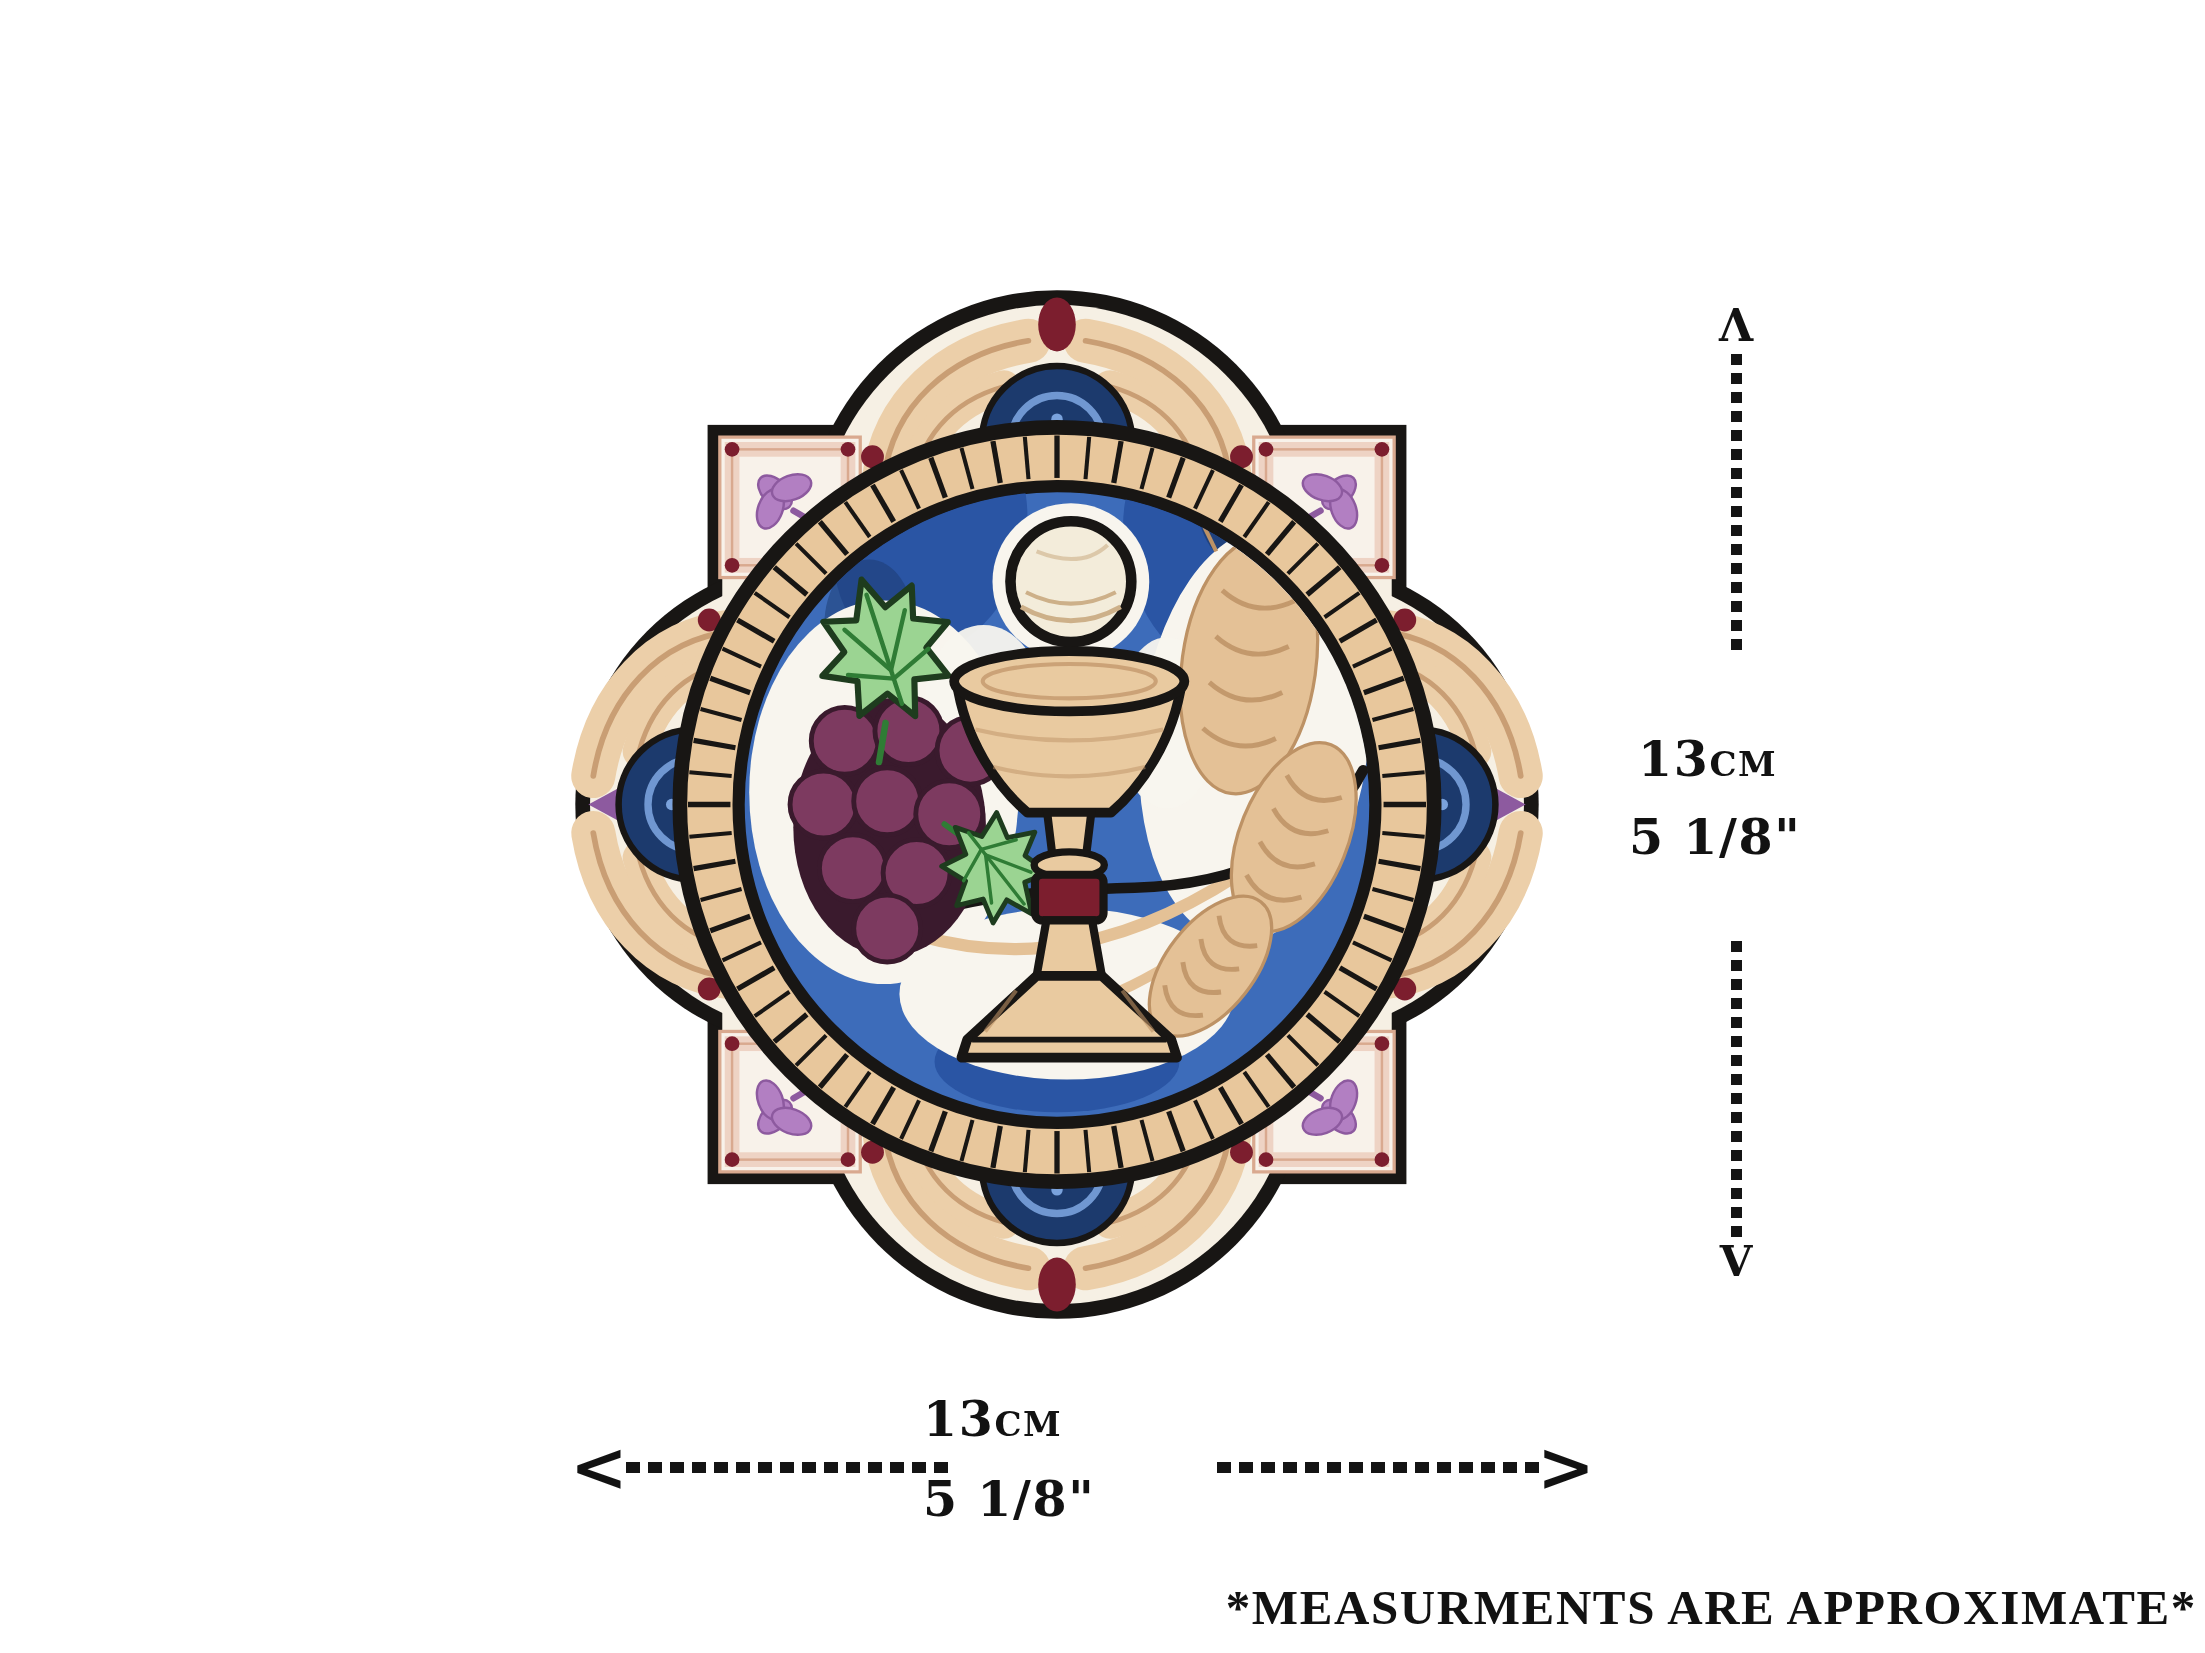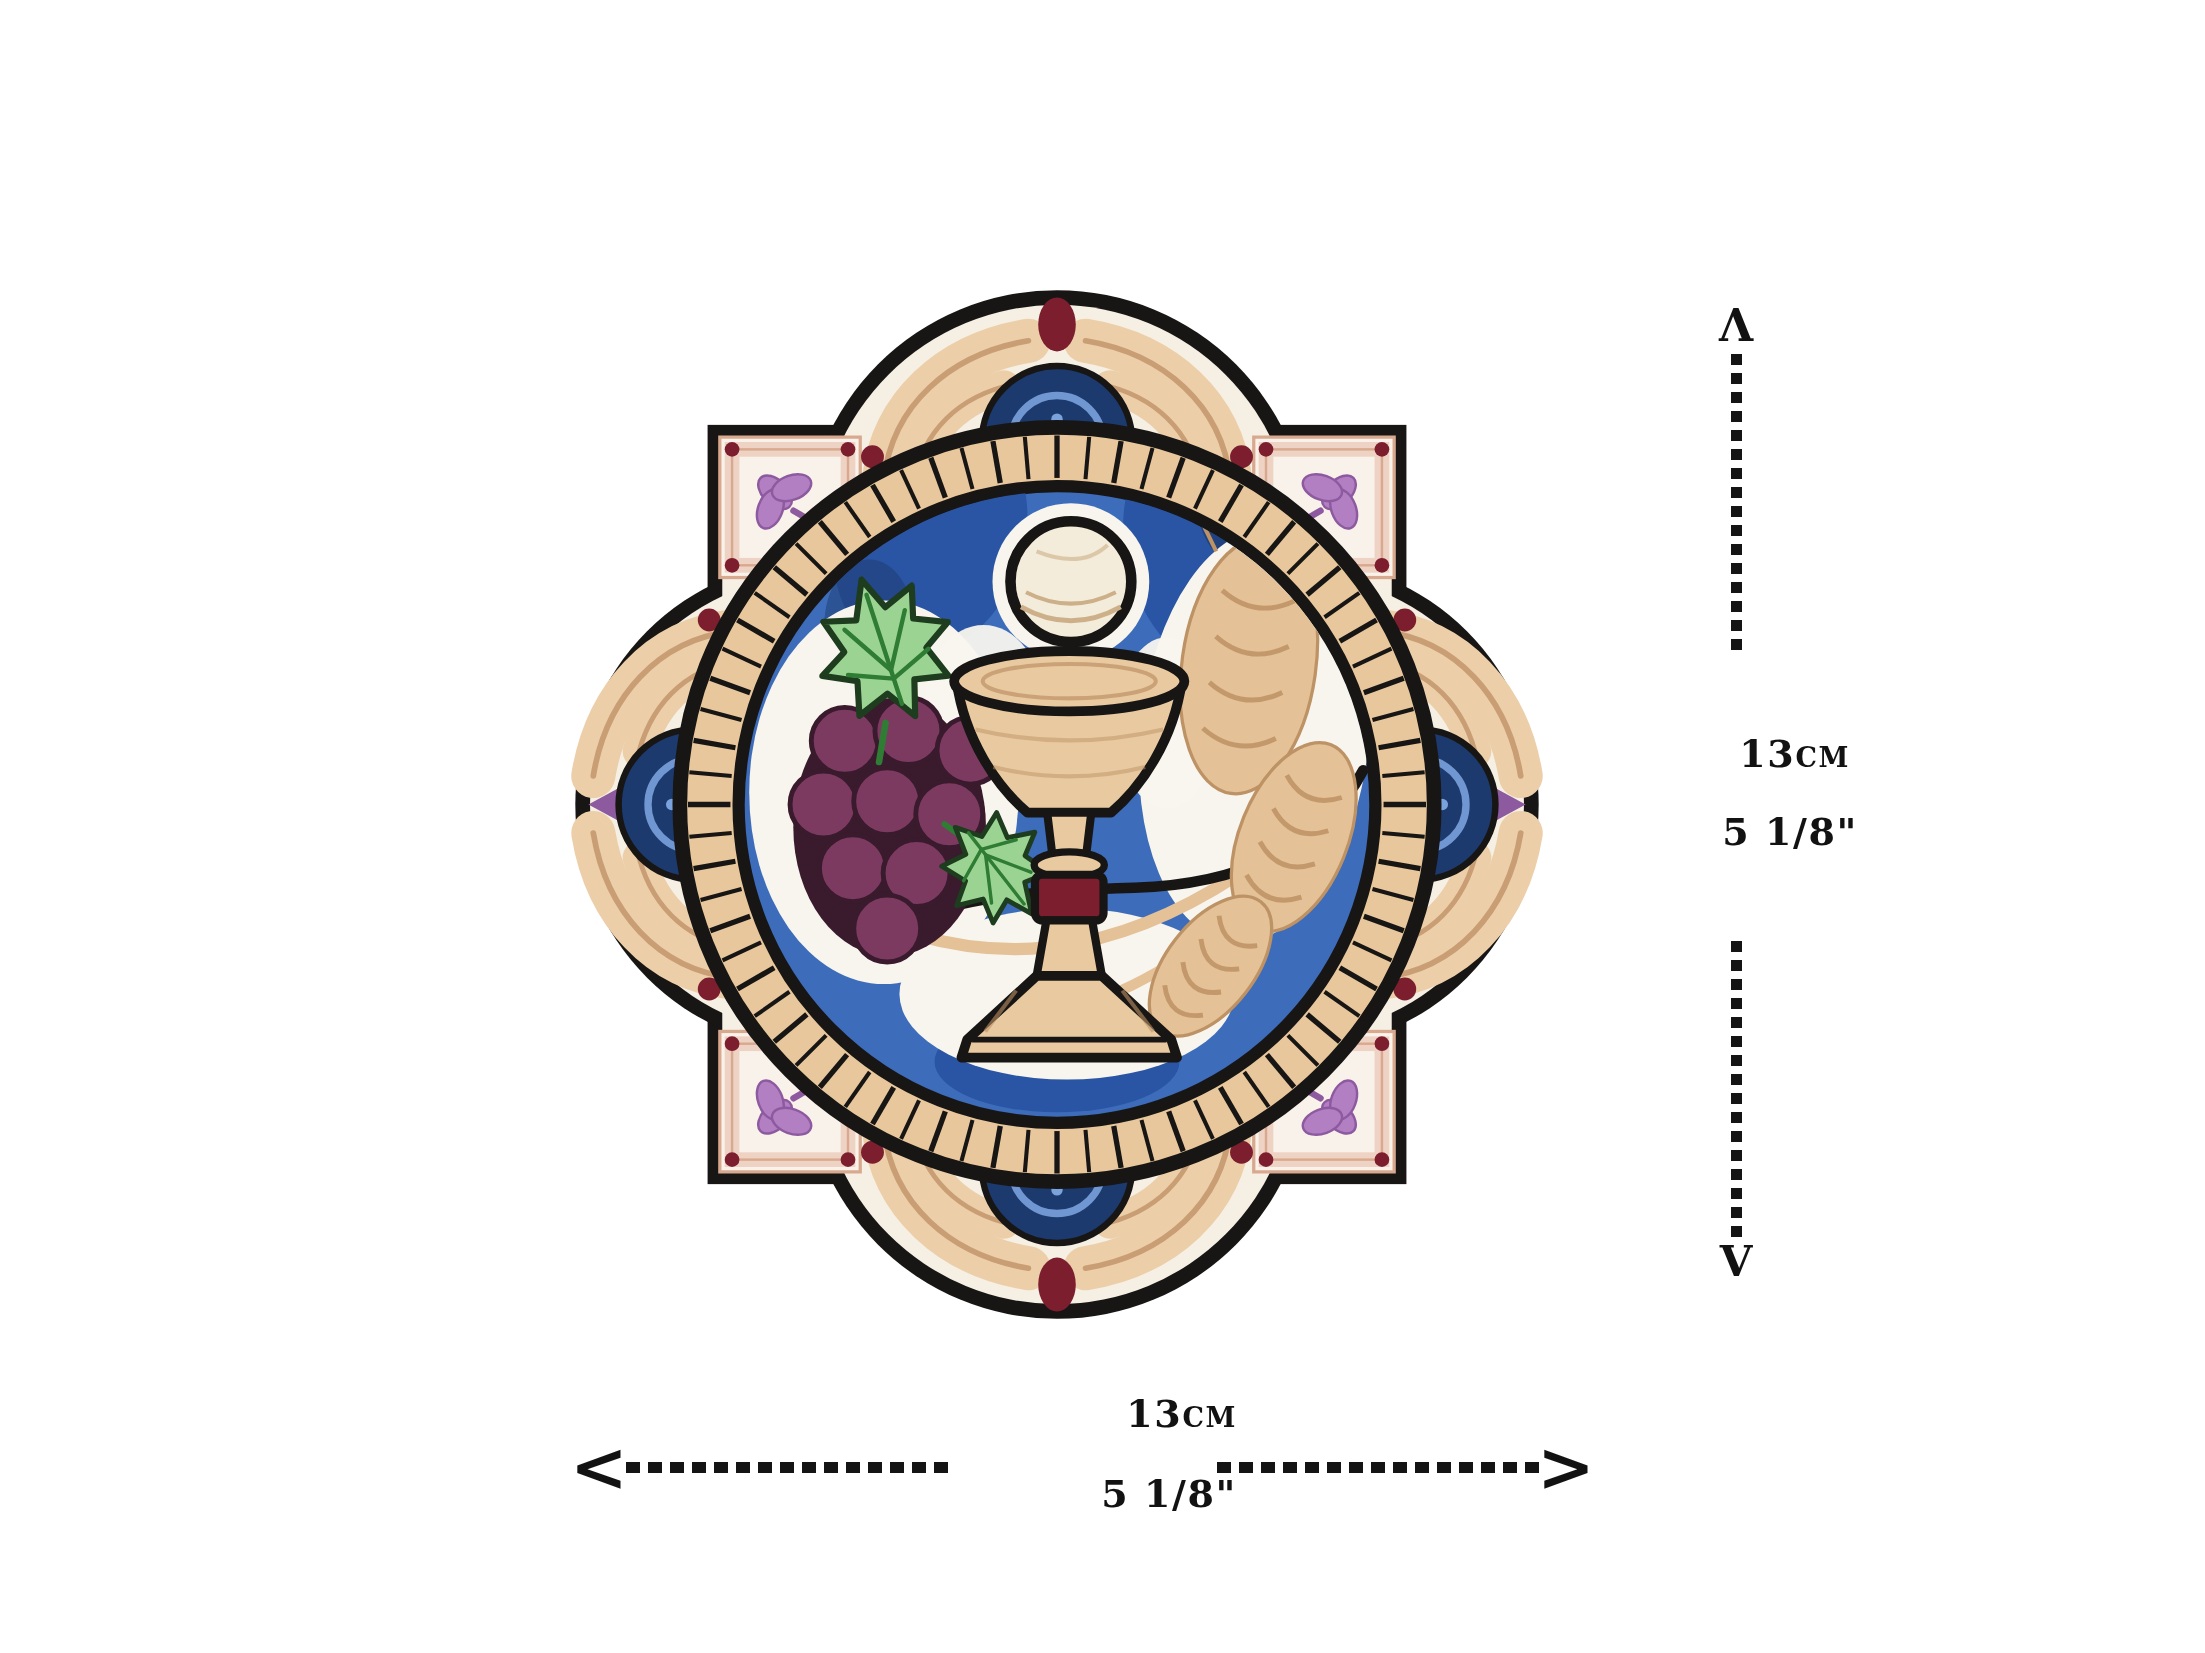--- a/index.html
+++ b/index.html
@@ -10,21 +10,21 @@
   .page-title{
     position:absolute; left:34px; top:4.9px; margin:0;
     font-size:54px; font-weight:700; font-variant:small-caps;
     letter-spacing:4.1px; line-height:1.1; white-space:nowrap;
   }
   .patch-figure{position:absolute; left:559px; top:282px; width:996px; height:1045px; margin:0;}
   .patch-figure svg{display:block; width:100%; height:100%;}
 
   .dim-label{
     position:absolute; font-weight:700; font-variant:small-caps;
-    font-size:38px; line-height:1; text-align:right; letter-spacing:1.6px; white-space:nowrap;
+    font-size:49px; line-height:1; text-align:left; letter-spacing:1.6px; white-space:nowrap;
   }
   .v-cm{left:1638px; top:735px;  width:212px;}
   .v-in{left:1629px; top:813px;  width:229px;}
   .h-cm{left:923px; top:1395px; width:314px;}
   .h-in{left:923px; top:1475px; width:314px;}
 
   .v-arrow-glyph{
     position:absolute; left:1701px; width:70px; text-align:center;
     font-weight:700; font-size:44px; line-height:1;
   }
@@ -355,15 +355,16 @@
 
   <div>
     <span class="h-arrow-glyph h-arrow-left">&lt;</span>
     <div class="h-dash h-dash-left"></div>
     <div class="dim-label h-cm">13cm</div>
     <div class="dim-label h-in">5 1/8"</div>
     <div class="h-dash h-dash-right"></div>
     <span class="h-arrow-glyph h-arrow-right">&gt;</span>
   </div>
 
+  <div class="footnote">*MEASURMENTS ARE APPROXIMATE*</div>
 
 </div>
 
 
 </body></html>

